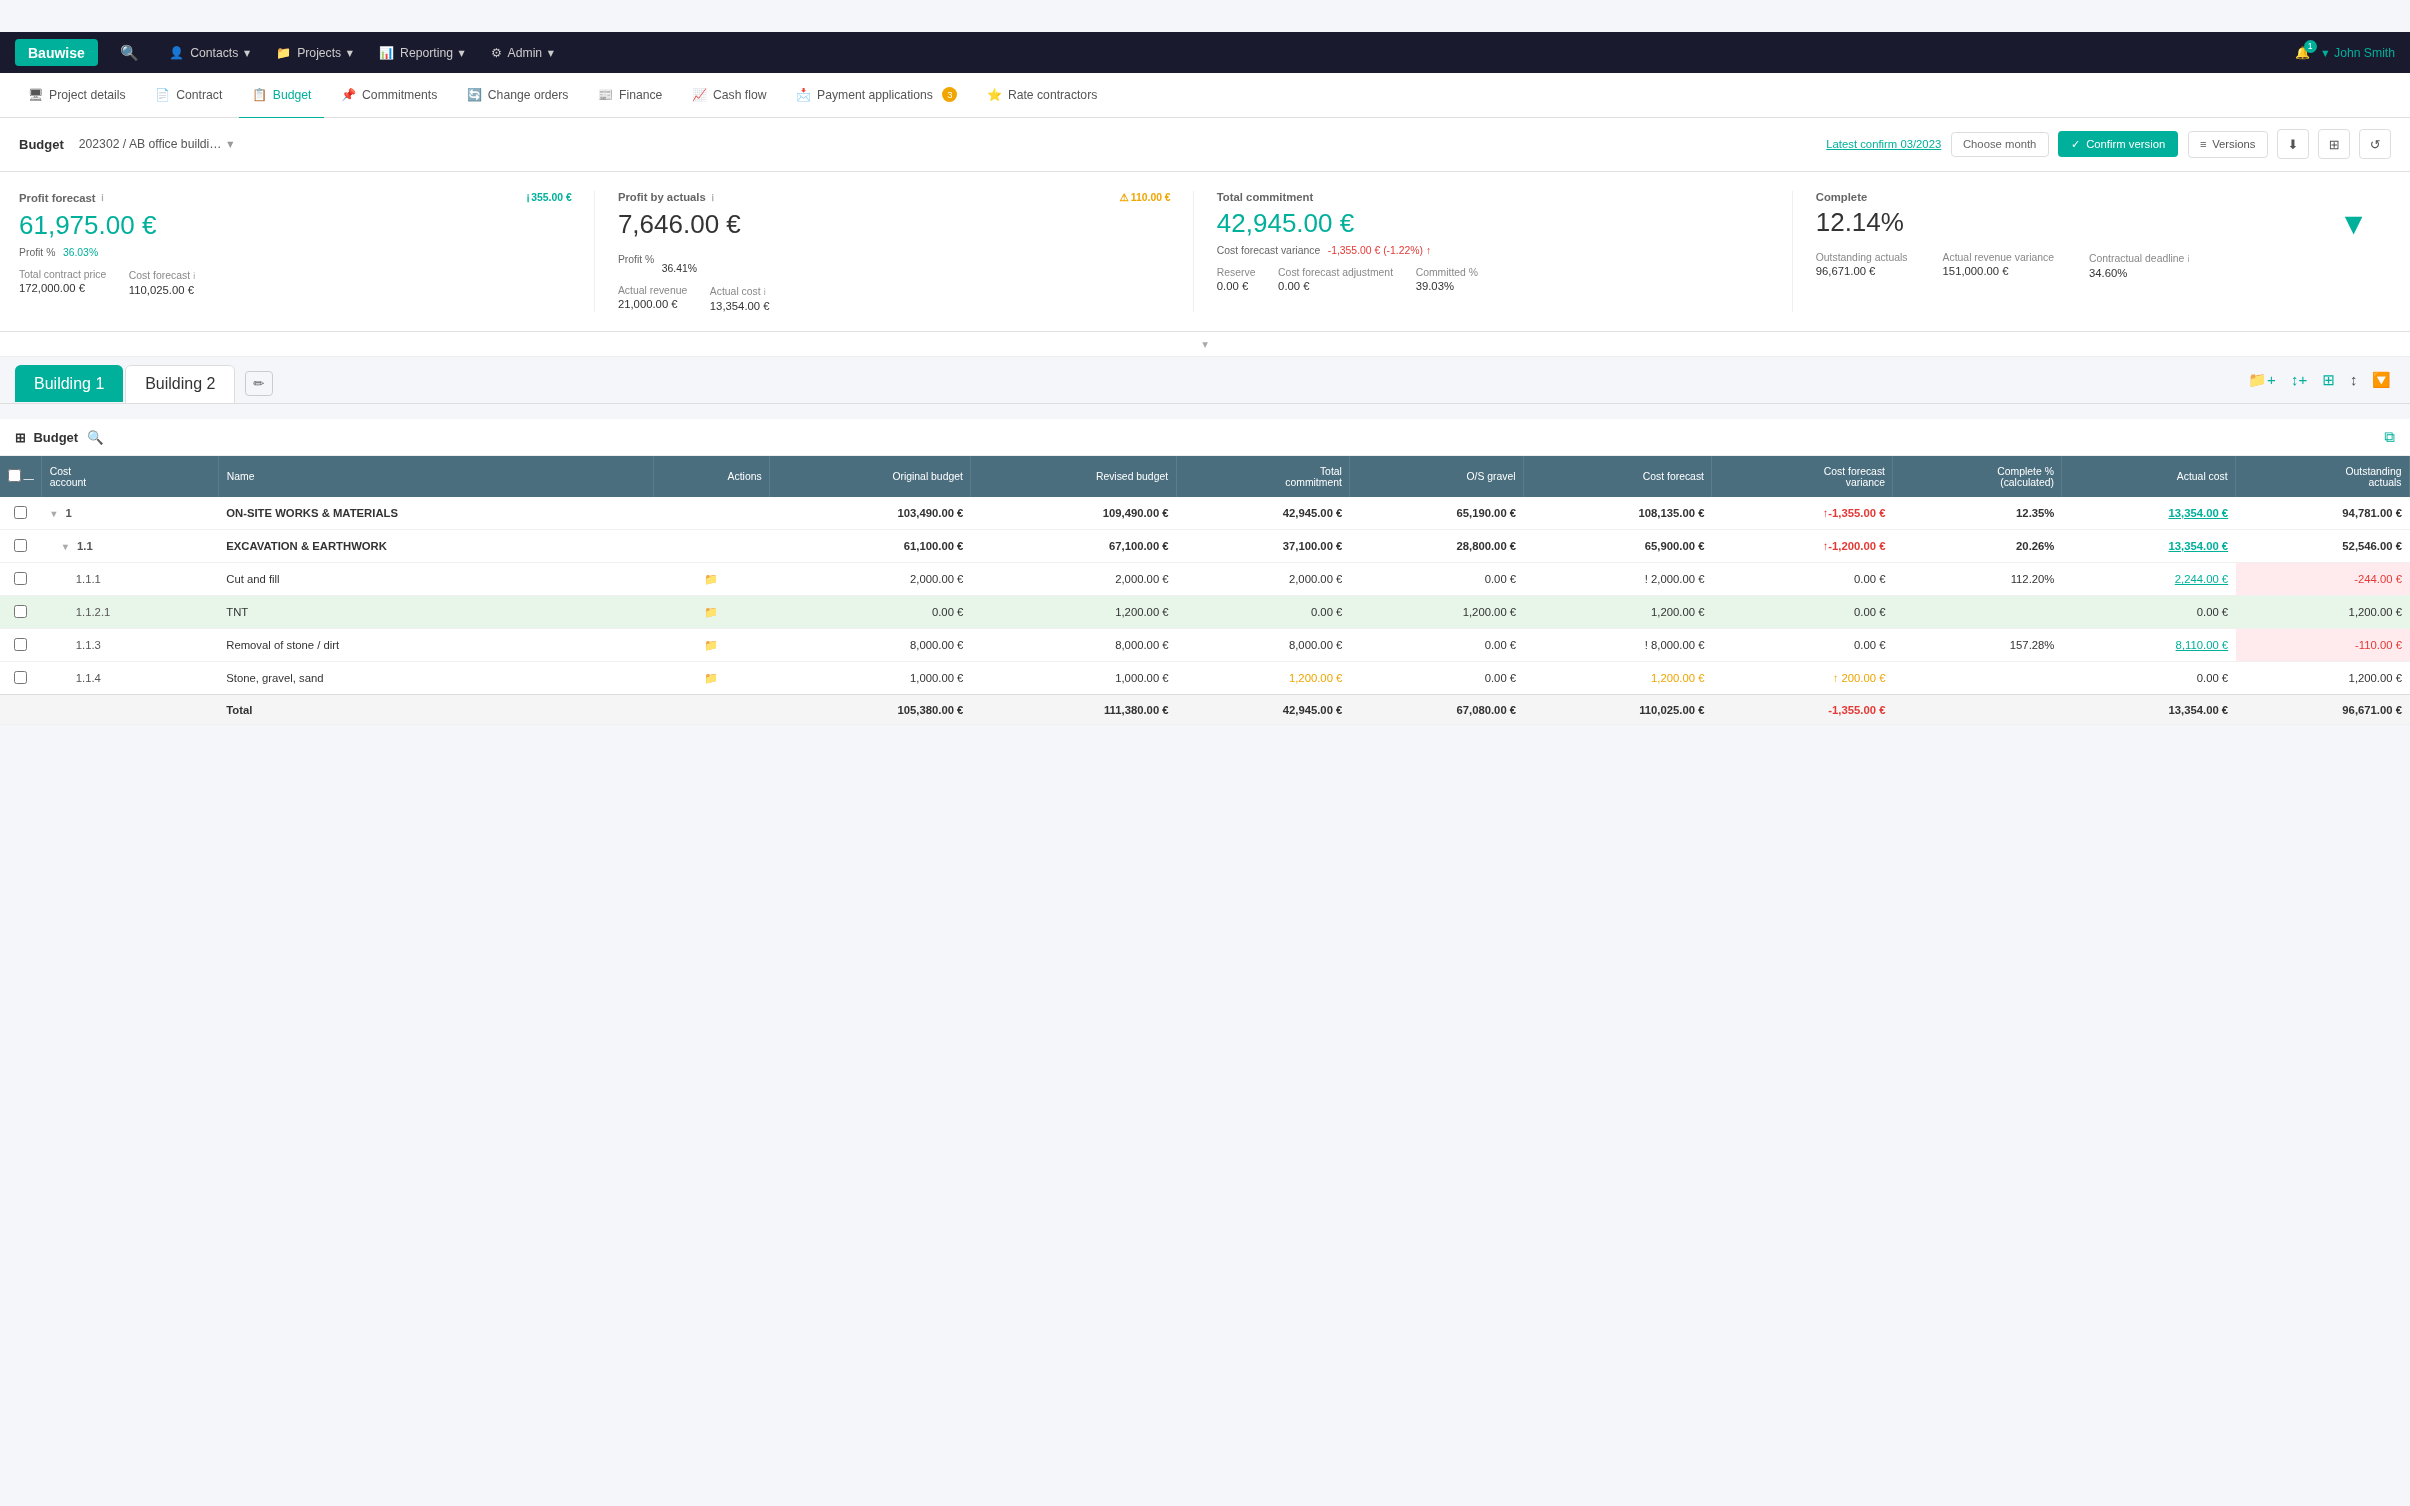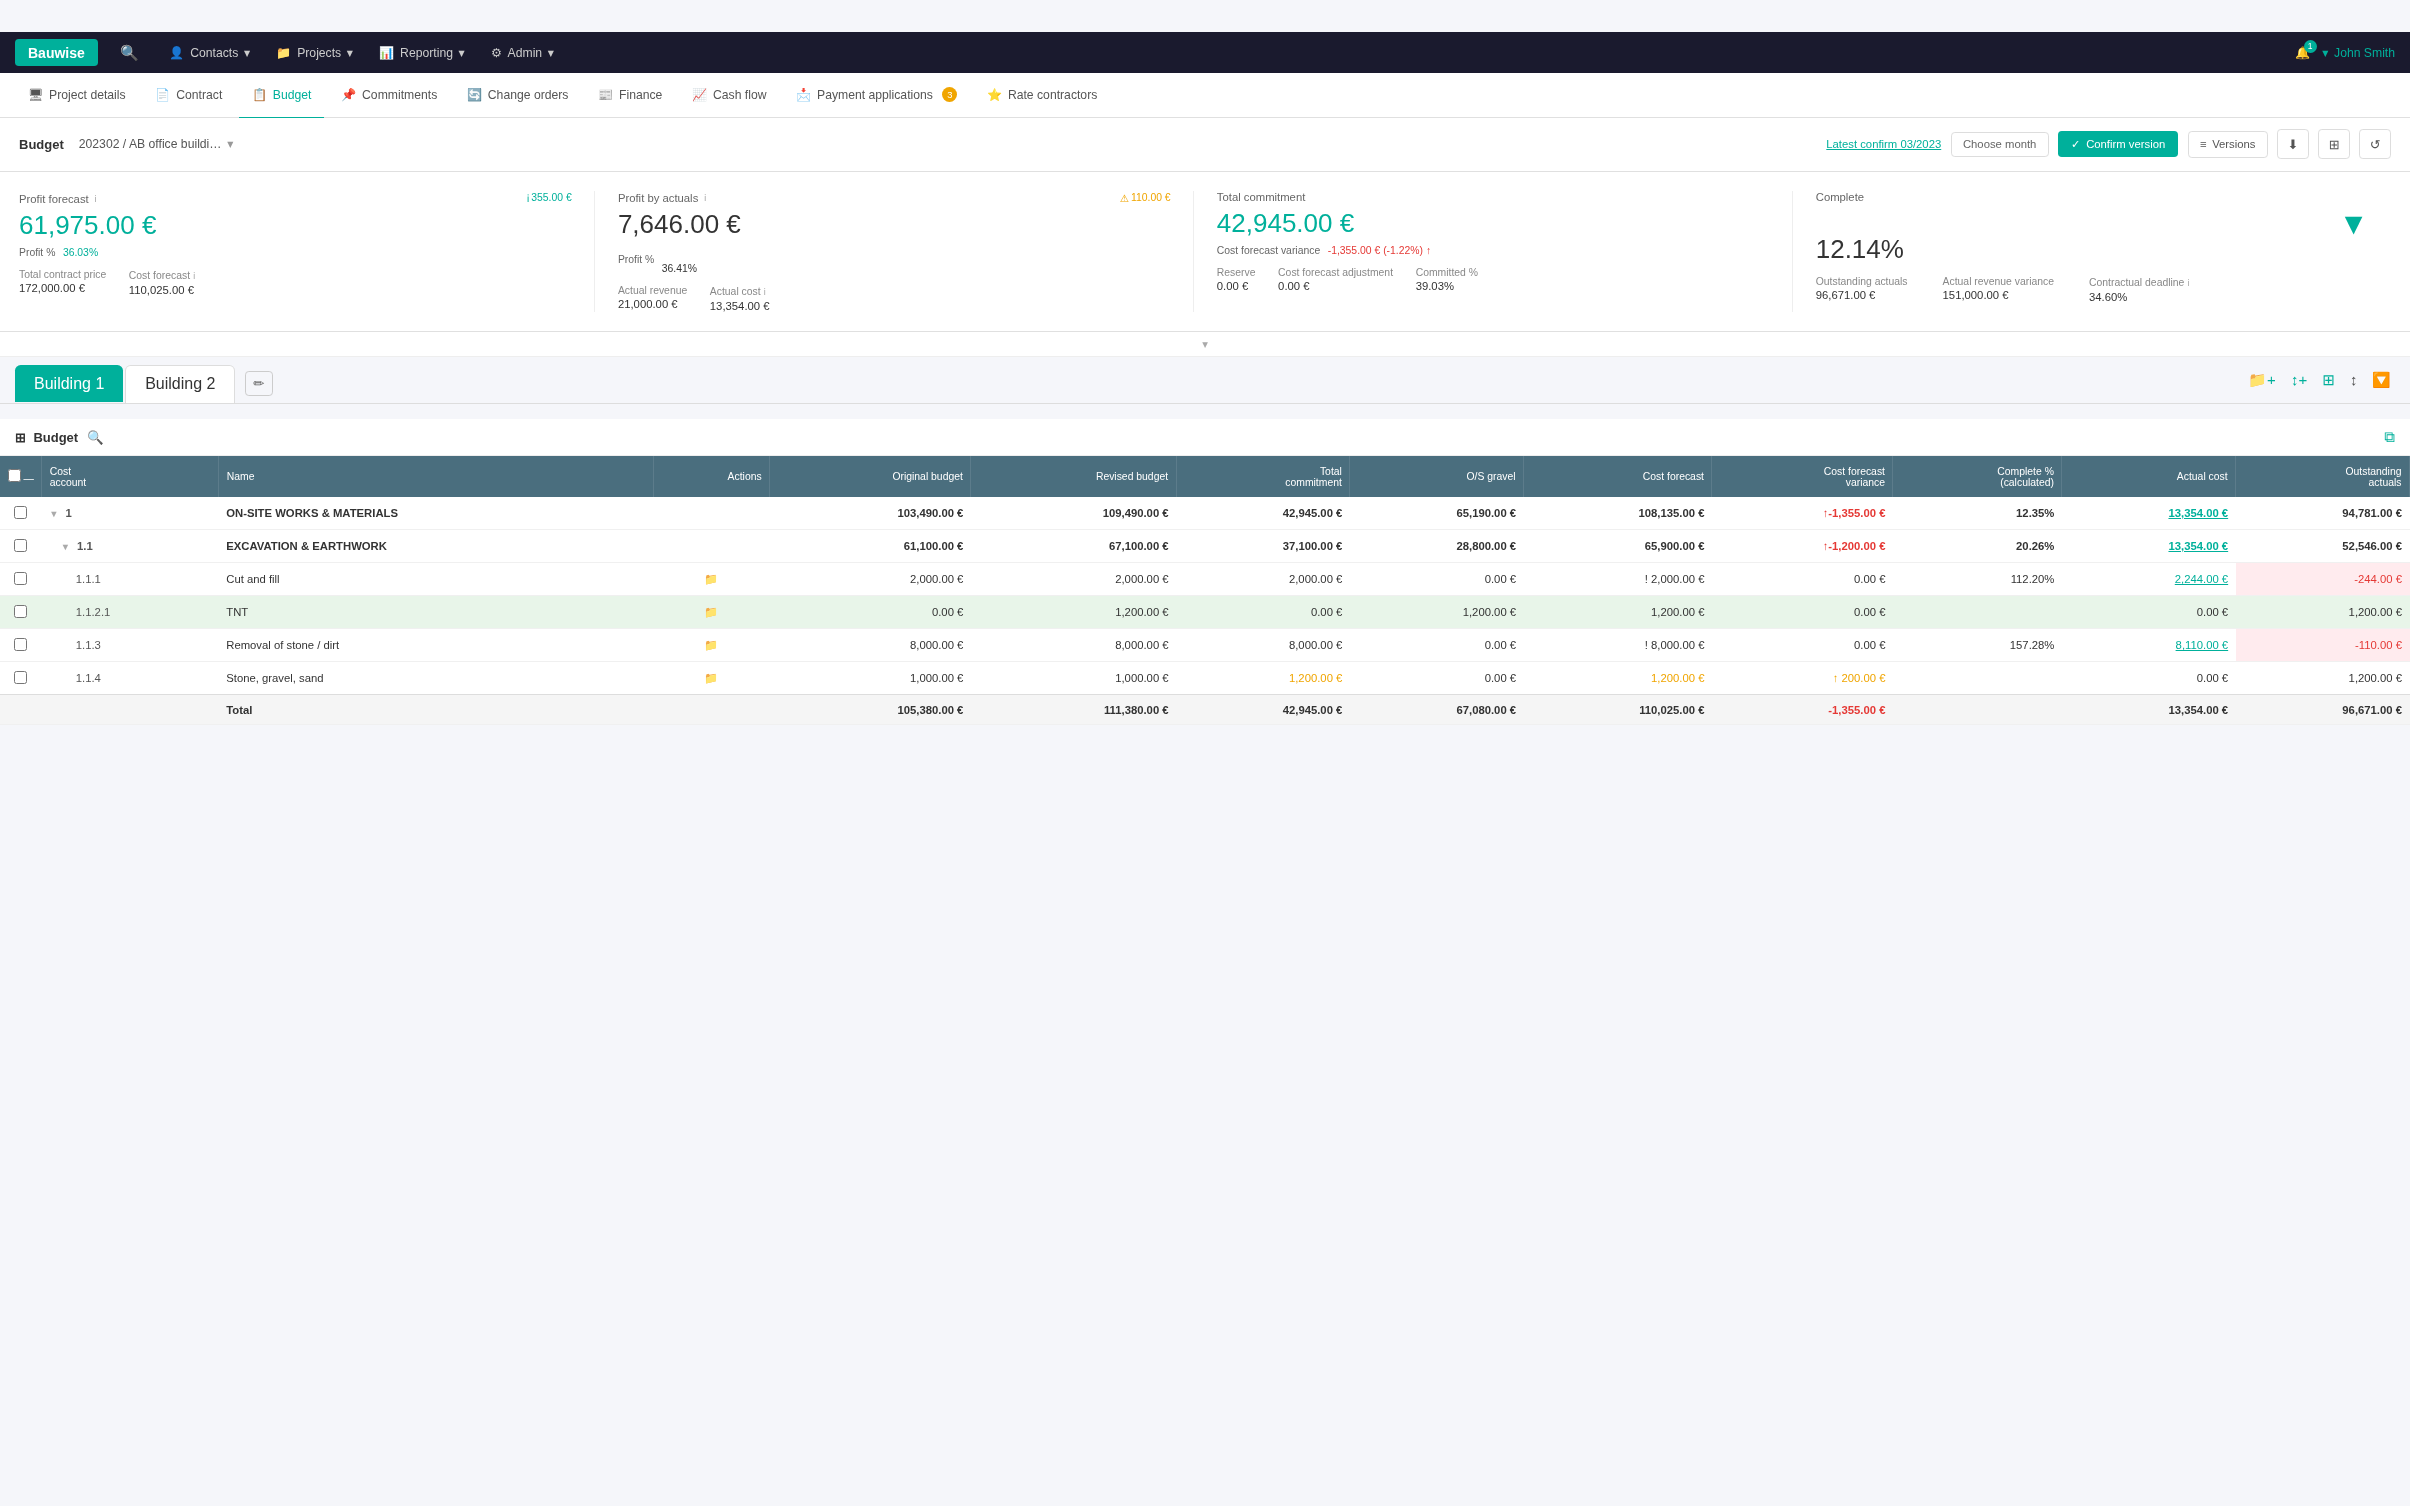--- a/index.html
+++ b/index.html
@@ -32,33 +32,33 @@
     .choose-month { border: 0.9px solid #ddd; border-radius: 3.8px; padding: 5.6px 11.3px; font-size: 11.3px; color: #666; cursor: pointer; background: #fff; }
     .confirm-version-btn { background: #00b09b; color: #fff; border: none; border-radius: 3.8px; padding: 6.6px 13px; font-size: 11.3px; cursor: pointer; display: flex; align-items: center; gap: 5.6px; font-weight: 500; }
     .versions-btn { border: 0.9px solid #ddd; background: #fff; border-radius: 3.8px; padding: 6.6px 11.3px; font-size: 11.3px; cursor: pointer; display: flex; align-items: center; gap: 5.6px; color: #555; }
     .header-icon-btn { border: 0.9px solid #ddd; background: #fff; border-radius: 3.8px; padding: 6.6px 9.4px; cursor: pointer; color: #555; font-size: 13px; }
 
     
     .summary-section { background: #fff; margin: 0; padding: 19px; display: flex; gap: 0; border-bottom: 0.9px solid #e0e0e0; }
     .summary-card { flex: 1; padding: 0 22.6px; border-right: 0.9px solid #eee; }
     .summary-card:first-child { padding-left: 0; }
     .summary-card:last-child { border-right: none; }
-    .summary-card-title { font-size: 11.3px; color: #666; margin-bottom: 3.8px; display: flex; align-items: flex-end; gap: 5.6px; }
+    .summary-card-title { font-size: 11.3px; color: #666; margin-bottom: 3.8px; display: flex; align-items: center; gap: 5.6px; font-weight: bold; }
     .summary-card-badge { color: #00b09b; font-size: 10.4px; display: flex; align-items: center; gap: 1.9px; margin-left: auto; }
     .summary-card-badge.orange { color: #f0a500; }
     .summary-main-value { font-size: 26px; font-weight: 300; color: #00b09b; margin: 5.6px 0; }
     .summary-sub { display: flex; align-items: center; gap: 7.5px; margin-top: 3.8px; }
     .summary-sub-label { font-size: 10.4px; color: #666; }
     .summary-sub-value { font-size: 10.4px; color: #00b09b; font-weight: 500; }
     .summary-sub-value.red { color: #e53935; }
     .summary-row { display: flex; gap: 22.6px; margin-top: 11.3px; }
     .summary-field { }
     .summary-field-label { font-size: 10.4px; color: #888; }
     .summary-field-value { font-size: 11.3px; color: #333; margin-top: 1.9px; }
-    .complete-value { font-size: 26px; font-weight: 300; color: #333; margin-top: 27px; }
+    .complete-value { font-size: 26px; font-weight: 300; color: #333; }
     .complete-fields { display: flex; gap: 35px; margin-top: 11.3px; }
     .complete-field-label { font-size: 10.4px; color: #888; }
     .complete-field-value { font-size: 11.3px; color: #333; margin-top: 1.9px; }
 
     
     .collapse-row { background: #fff; display: flex; justify-content: center; padding: 5.6px; border-bottom: 0.9px solid #eee; cursor: pointer; }
     .collapse-arrow { color: #aaa; font-size: 11.3px; }
 
     
     .tabs-row { background: #f5f6fa; border-bottom: 0.9px solid #ddd; display: flex; align-items: center; padding: 7.5px 15px 0; }

